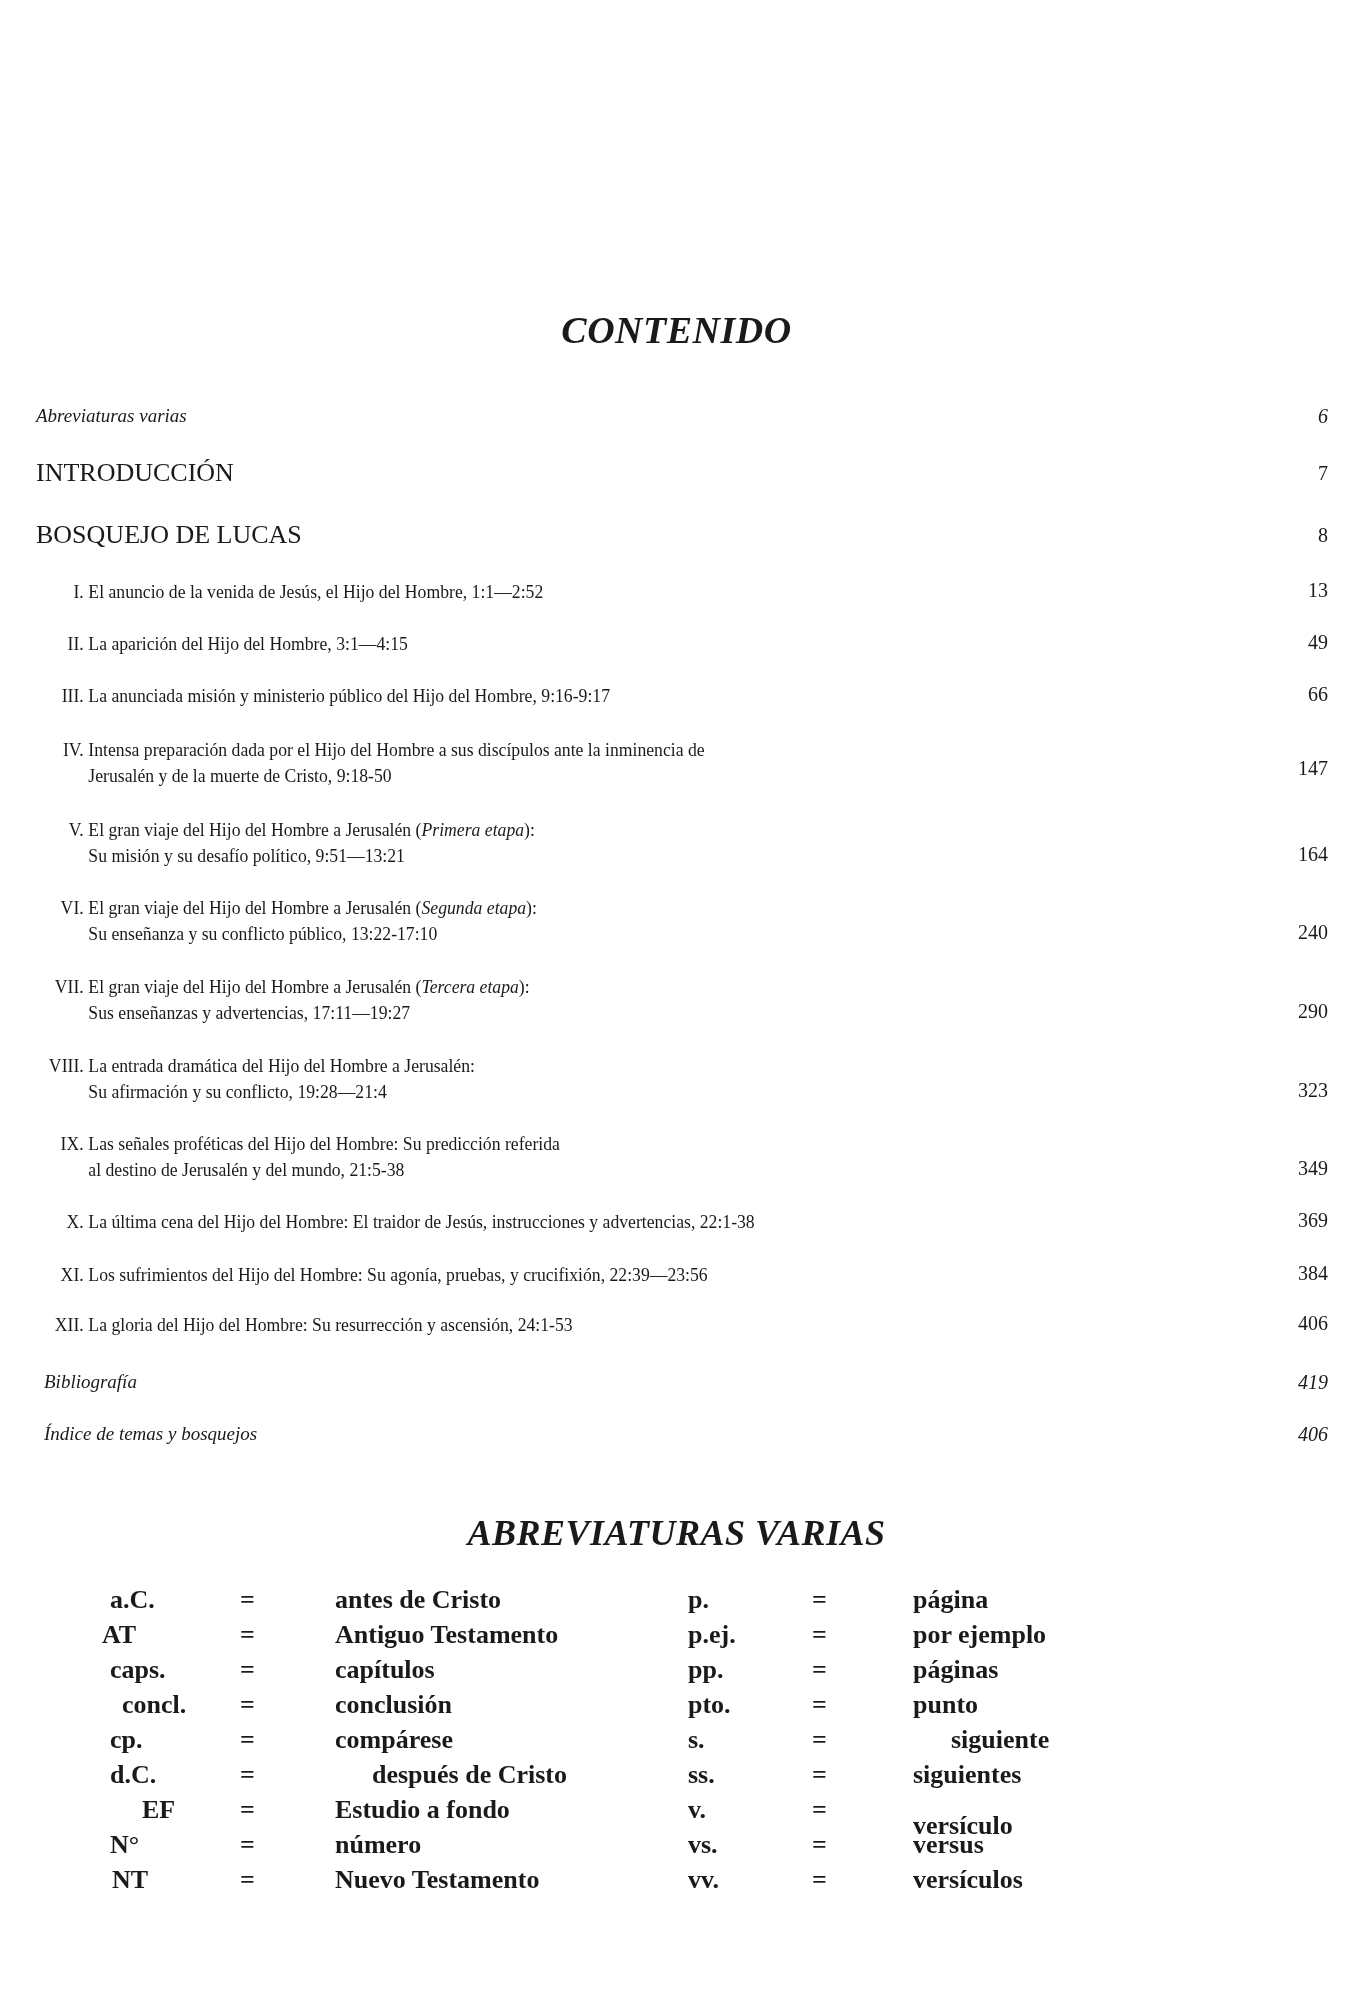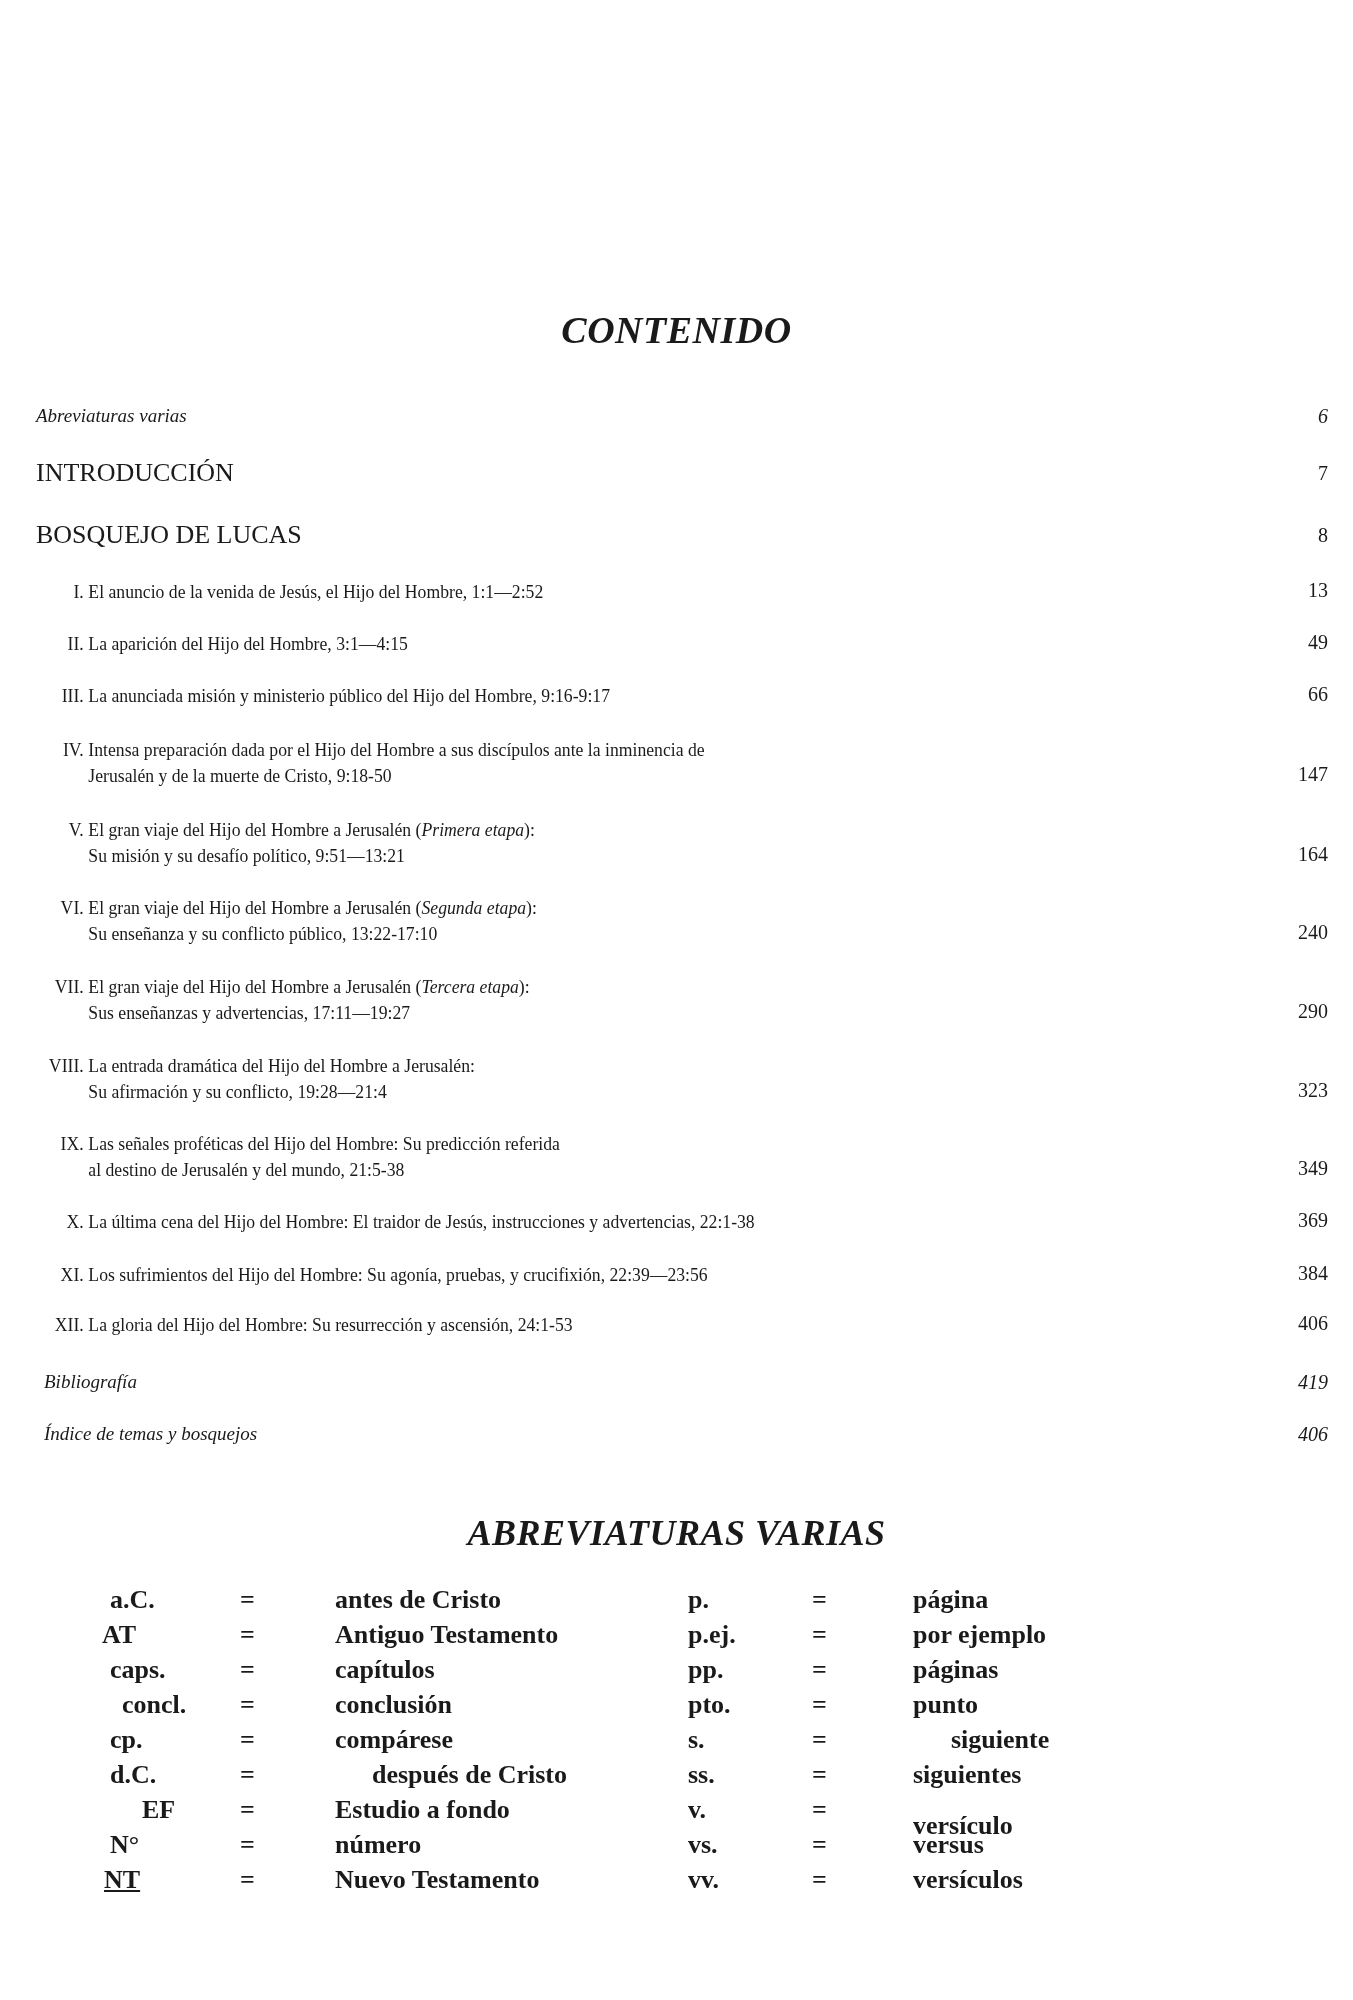--- a/index.html
+++ b/index.html
@@ -71,21 +71,21 @@
     <span class="num">III.</span><span>La anunciada misión y ministerio público del Hijo del Hombre, 9:16-9:17</span>
   </div>
   <span class="pg" style="top:0;">66</span>
 </div>
 
 <div class="toc-row" style="top:737px;">
   <div class="entry" style="left:0;top:0;">
     <span class="num">IV.</span><span>Intensa preparación dada por el Hijo del Hombre a sus discípulos ante la inminencia de</span>
     <span class="cont">Jerusalén y de la muerte de Cristo, 9:18-50</span>
   </div>
-  <span class="pg" style="top:26px;">147</span>
+  <span class="pg" style="top:20px;">147</span>
 </div>
 
 <div class="toc-row" style="top:817px;">
   <div class="entry" style="left:0;top:0;">
     <span class="num">V.</span><span><span>El gran viaje del Hijo del Hombre a Jerusalén (</span><i>Primera etapa</i><span>):</span></span>
     <span class="cont">Su misión y su desafío político, 9:51—13:21</span>
   </div>
   <span class="pg" style="top:26px;">164</span>
 </div>
 
@@ -188,21 +188,21 @@
     <span class="abbr-col" style="left:110px;margin-left:32px;">EF</span>
     <span class="abbr-col" style="left:240px;">=</span>
     <span class="abbr-col" style="left:335px;">Estudio a fondo</span>
   </div>
   <div class="abbr-row" style="top:245px;left:0;">
     <span class="abbr-col" style="left:110px;">N°</span>
     <span class="abbr-col" style="left:240px;">=</span>
     <span class="abbr-col" style="left:335px;">número</span>
   </div>
   <div class="abbr-row" style="top:280px;left:0;">
-    <span class="abbr-col" style="left:104px;text-decoration:underline;">NT</span>
+    <span class="abbr-col" style="left:112px;">NT</span>
     <span class="abbr-col" style="left:240px;">=</span>
     <span class="abbr-col" style="left:335px;">Nuevo Testamento</span>
   </div>
 
   <div class="abbr-row" style="top:0px;left:0;">
     <span class="abbr-col" style="left:688px;">p.</span>
     <span class="abbr-col" style="left:812px;">=</span>
     <span class="abbr-col" style="left:913px;">página</span>
   </div>
   <div class="abbr-row" style="top:35px;left:0;">

